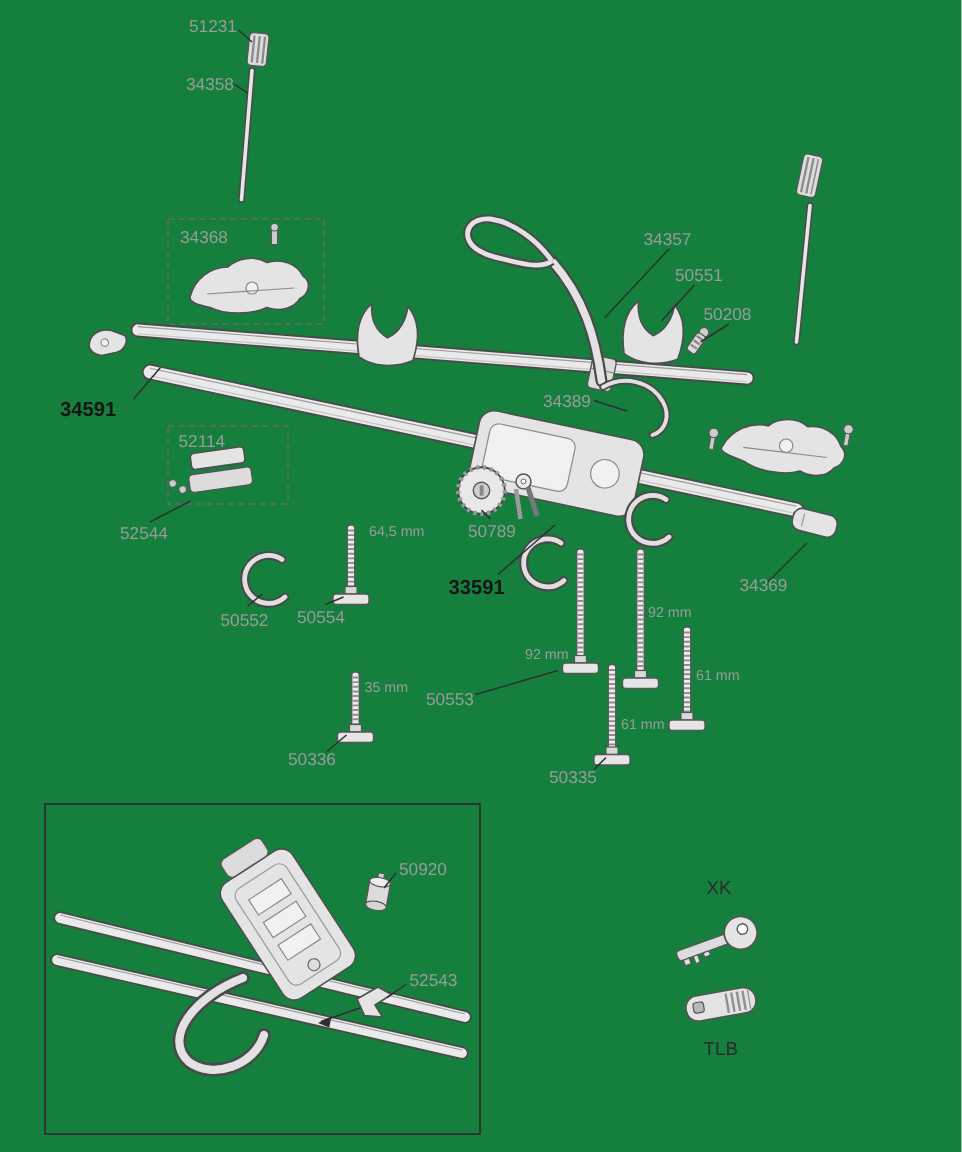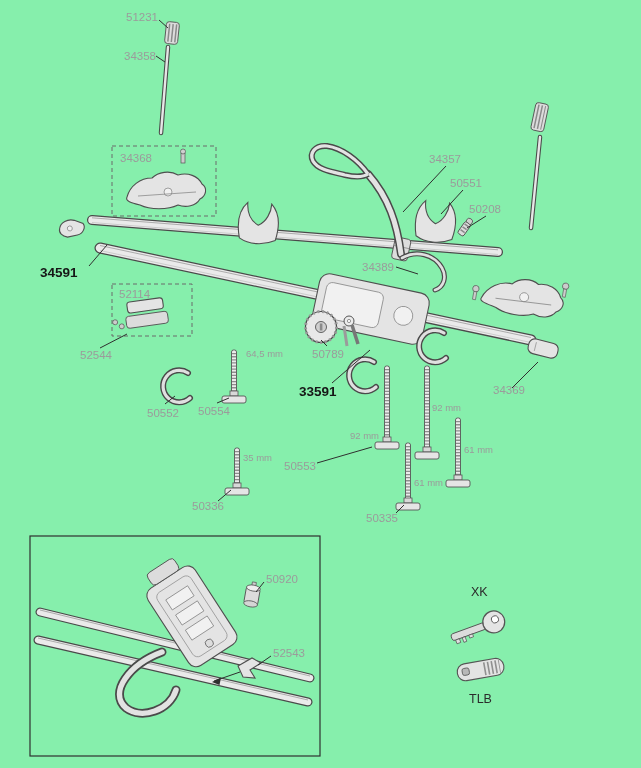--- a/index.html
+++ b/index.html
@@ -1,16 +1,16 @@
 <!DOCTYPE html>
 <html><head>
 <meta charset="utf-8">
 <style>
   html,body { margin:0; padding:0; background:#ffffff; }
-  .stage { position:relative; width:641px; height:768px; background:#86efac; overflow:hidden; }
+  .stage { position:relative; width:641px; height:768px; background:#15803d; overflow:hidden; }
   svg { display:block; }
 
   .lbl  { font-family:"Liberation Sans",sans-serif; font-size:11.5px; fill:#9b9b9b; }
   .lblb { font-family:"Liberation Sans",sans-serif; font-size:13.5px; font-weight:bold; fill:#161616; }
   .dim  { font-family:"Liberation Sans",sans-serif; font-size:9.5px;  fill:#9b9b9b; }
   .code { font-family:"Liberation Sans",sans-serif; font-size:12.5px; fill:#2b2b2b; }
 
   .leader   { stroke:#2f2f2f; stroke-width:1; fill:none; }
   .dashbox  { fill:none; stroke:#6a6a6a; stroke-width:1; stroke-dasharray:4 3; }
   .insetbox { fill:none; stroke:#2f2f2f; stroke-width:1.2; }

